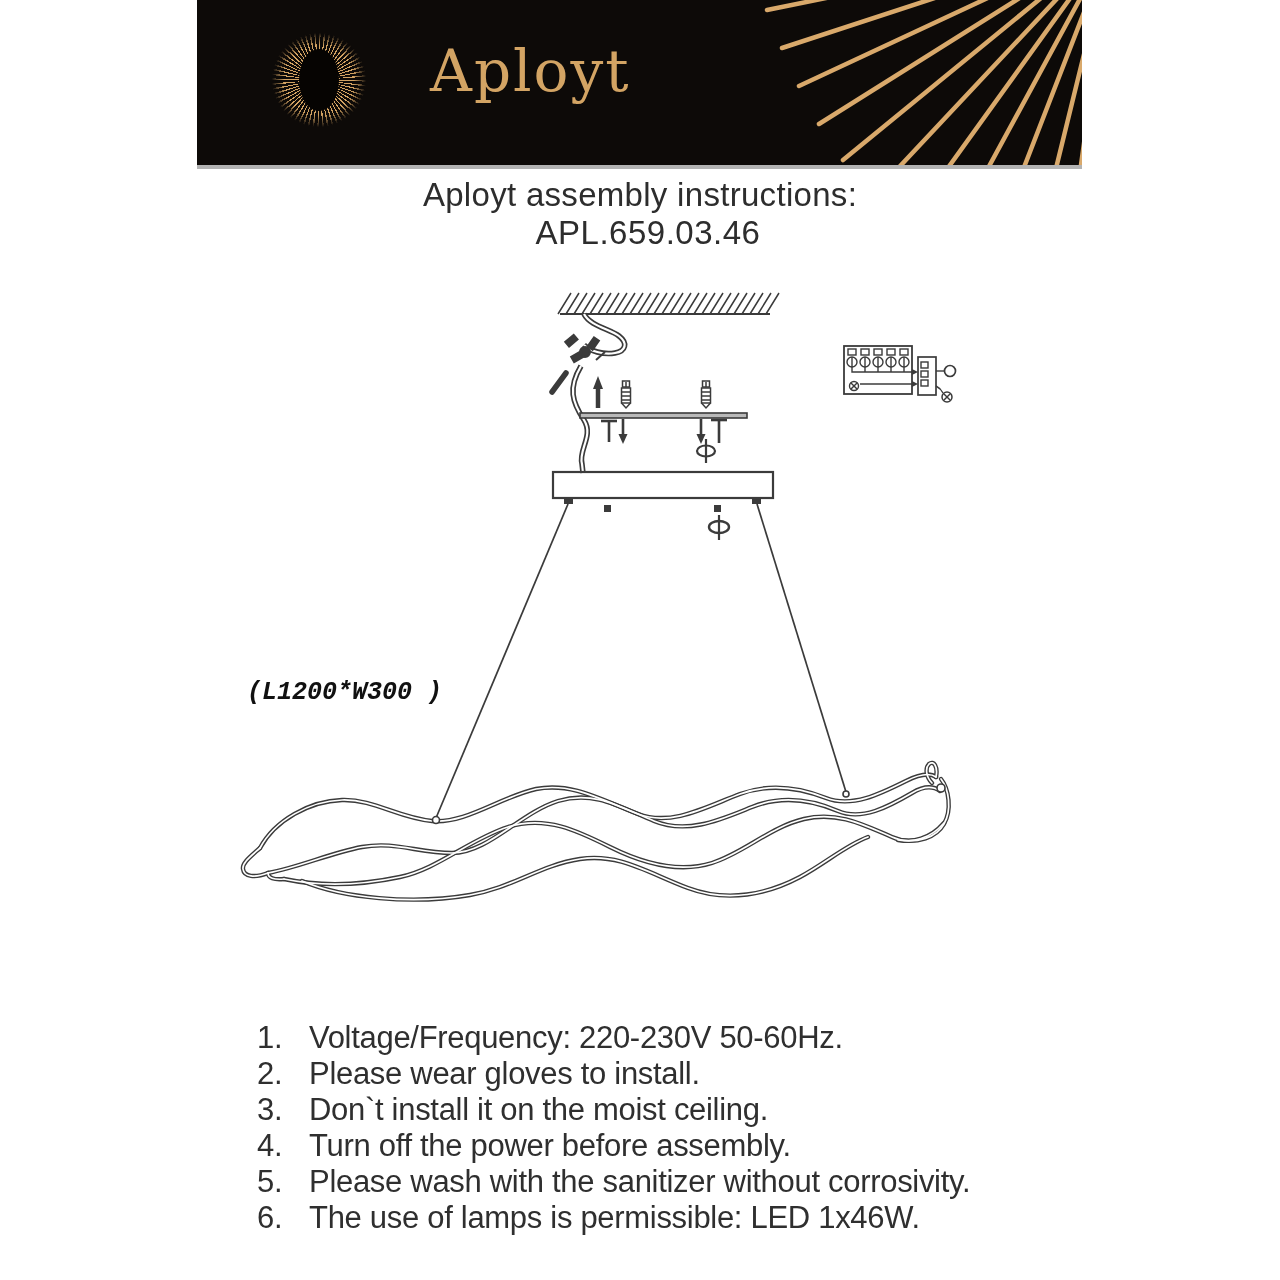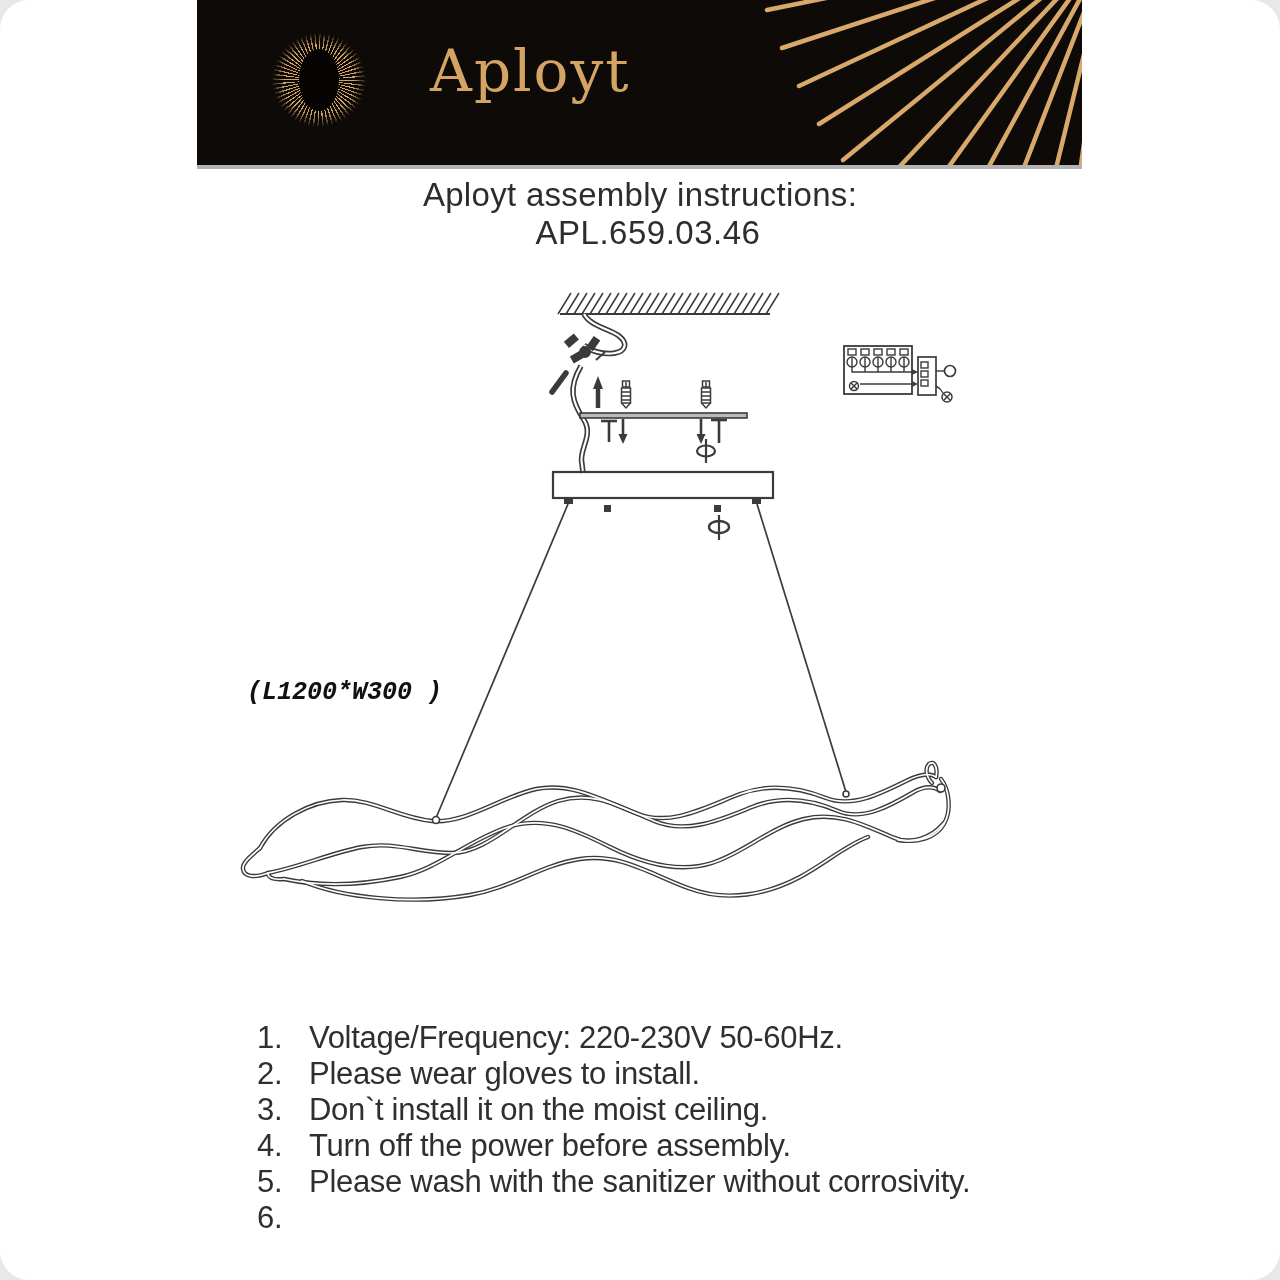--- a/index.html
+++ b/index.html
@@ -1,17 +1,17 @@
 <!DOCTYPE html>
 <html><head>
 <meta charset="utf-8">
 <style>
   html,body{margin:0;padding:0;background:#e8e8e8;}
   .page{position:relative;width:1280px;height:1280px;background:#ffffff;overflow:hidden;
-        font-family:"Liberation Sans",sans-serif;margin:0 auto;border-radius:29px;}
+        font-family:"Liberation Sans",sans-serif;margin:0 auto;}
 
   
   .banner{position:absolute;left:197px;top:0;width:885px;height:165px;background:#0d0a08;
           border-bottom:4px solid #b3b3b3;}
   .banner svg.rays{position:absolute;left:0;top:0;width:885px;height:165px;display:block;}
   .burst{position:absolute;left:60px;top:18px;width:124px;height:124px;border-radius:50%;
          background:
            radial-gradient(closest-side, rgba(13,10,8,0) 56%, #0d0a08 76%),
            repeating-conic-gradient(#d2a262 0deg 2deg, rgba(13,10,8,0) 2deg 6deg);}
   .burst-core{position:absolute;left:50%;top:50%;width:40px;height:62px;transform:translate(-50%,-50%);
@@ -233,16 +233,17 @@
     <div class="row">
       <span class="num">4.</span>
       <span class="txt">Turn off the power before assembly.</span>
     </div>
     <div class="row">
       <span class="num">5.</span>
       <span class="txt">Please wash with the sanitizer without corrosivity.</span>
     </div>
     <div class="row">
       <span class="num">6.</span>
+      <span class="txt">The use of lamps is permissible: LED 1x46W.</span>
     </div>
   </div>
 
 </div>
 
 </body></html>

